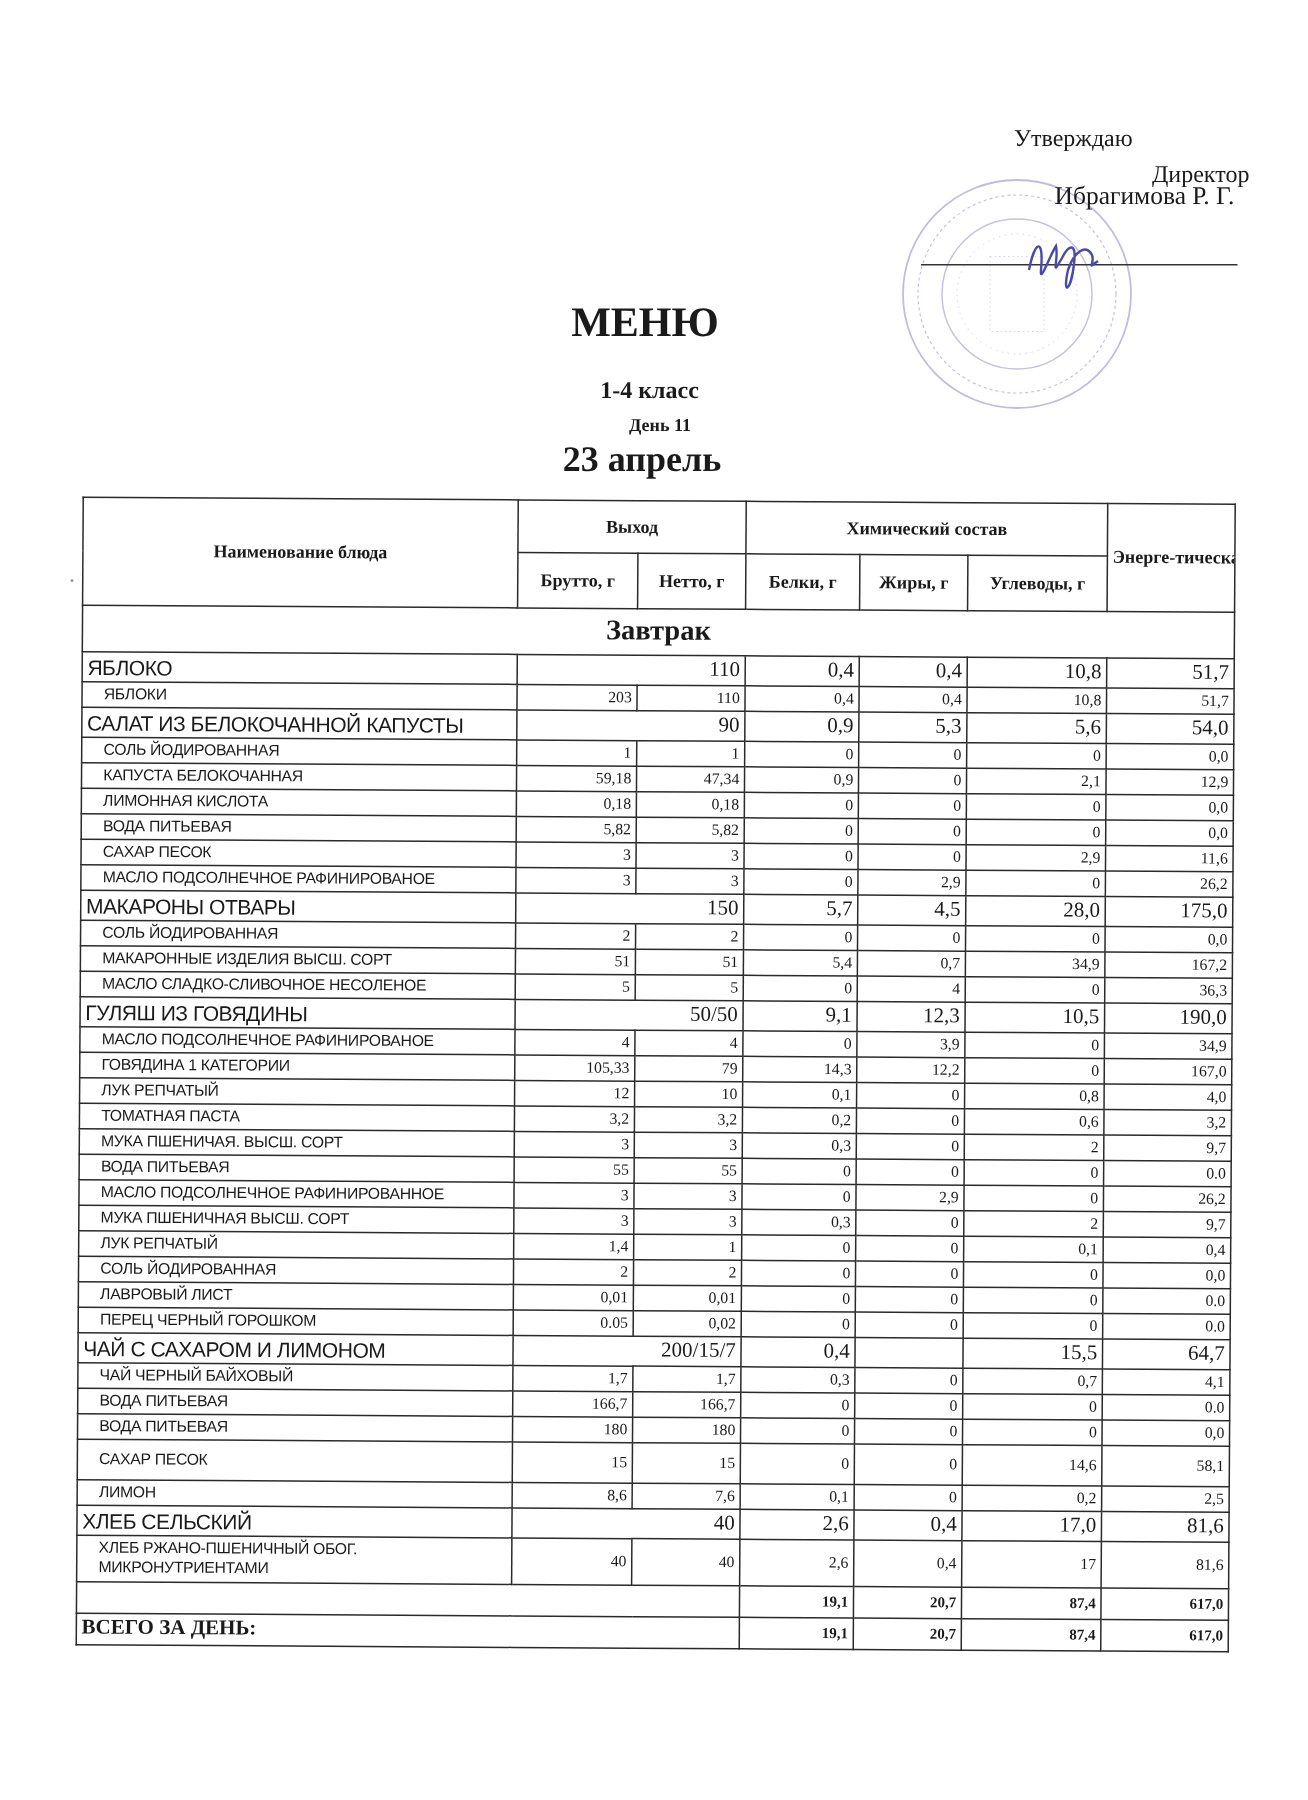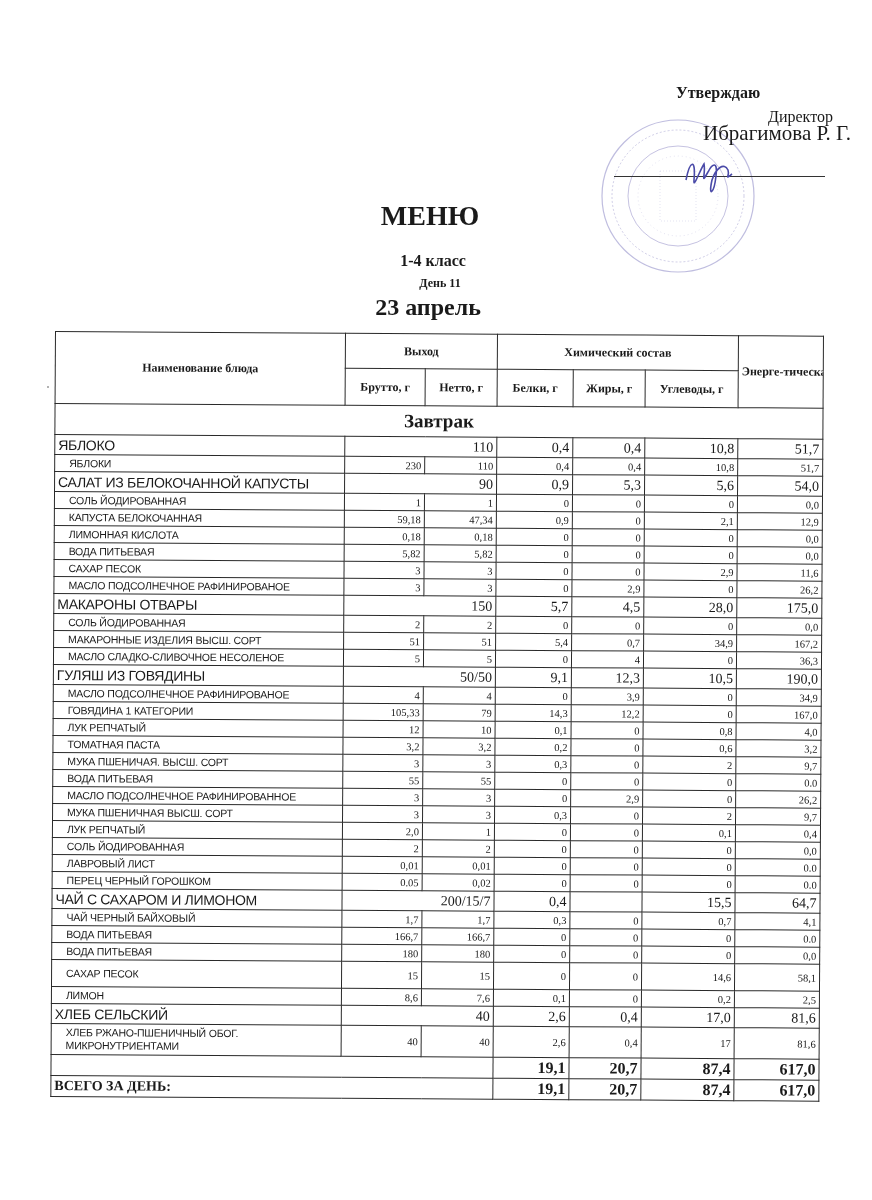--- a/index.html
+++ b/index.html
@@ -1,21 +1,21 @@
 <!DOCTYPE html>
 <html><head>
   <meta charset="utf-8">
   <style>
     html, body { margin: 0; padding: 0; background: #ffffff; }
     body { width: 872px; height: 1200px; position: relative; overflow: hidden;
            font-family: "Liberation Serif", serif; color: #1a1a1a; }
     .approve { position: absolute; right: 0; top: 0; width: 872px; height: 300px; pointer-events: none; }
-    .approve-title { position: absolute; left: 676px; top: 84px; font-weight: bold; font-size: 16px; }
+    .approve-title { position: absolute; left: 676px; top: 84px; font-weight: normal; font-size: 16px; }
     .approve-role { position: absolute; left: 768px; top: 108px; font-size: 16px; }
-    .approve-name { position: absolute; left: 703px; top: 121px; font-size: 21px; }
+    .approve-name { position: absolute; left: 703px; top: 121px; font-size: 17px; }
     .sign-line { position: absolute; left: 614px; top: 176px; width: 211px; height: 1px; background: #333; }
     .stamp { position: absolute; left: 598px; top: 116px; width: 160px; height: 160px; }
     .signature { position: absolute; left: 678px; top: 150px; width: 70px; height: 50px; }
     .title { position: absolute; left: 0; width: 872px; text-align: center; font-weight: bold; }
     .t-menu { top: 200px; font-size: 28px; left: -6px; }
     .t-class { top: 252px; font-size: 16px; left: -3px; }
     .t-day { top: 276px; font-size: 12px; left: 4px; }
     .t-date { top: 294px; font-size: 24px; left: -8px; }
 
     table.menu { position: absolute; left: 55px; top: 331px; width: 768px; border-collapse: collapse;
@@ -26,21 +26,21 @@
     th.h2 { height: 36px; }
     th.energy { white-space: normal; line-height: 15px; font-size: 12px; }
     td.section { text-align: center; font-weight: bold; font-size: 19px; height: 30px; }
     tr.dish td { height: 19px; font-size: 14px; }
     tr.dish td.name { font-family: "Liberation Sans", sans-serif; font-size: 14px; letter-spacing: -0.3px; }
     tr.ing td { height: 16px; font-size: 10.5px; }
     tr.ing td.name { font-family: "Liberation Sans", sans-serif; font-size: 10.5px; padding-left: 14px; letter-spacing: -0.2px; }
     tr.ing.tall td { height: 26px; }
     tr.ing.wrap td.name { white-space: normal; line-height: 13px; height: 30px; }
     td.num { text-align: right; font-family: "Liberation Serif", serif; }
-    tr.total td { height: 20px; font-size: 16px; font-weight: bold; font-family: Liberation Serif, serif; }
+    tr.total td { height: 20px; font-size: 10px; font-weight: bold; font-family: Liberation Serif, serif; }
     tr.total td.name { font-family: "Liberation Serif", serif; font-size: 14px; }
     .dot { position: absolute; left: 47px; top: 386px; width: 2px; height: 2px; background: #999; border-radius: 1px; }
   </style>
 </head>
 <body>
 
 <div class="approve">
   <svg class="stamp" viewBox="0 0 160 160">
     <circle cx="80" cy="80" r="76" fill="none" stroke="#8b86c4" stroke-width="1.2" opacity="0.55"></circle>
     <circle cx="80" cy="80" r="66" fill="none" stroke="#8b86c4" stroke-width="0.8" opacity="0.5" stroke-dasharray="2 2"></circle>
@@ -96,21 +96,21 @@
   <tr class="dish">
         <td class="name">ЯБЛОКО</td>
         <td class="num" colspan="2">110</td>
         <td class="num">0,4</td>
         <td class="num">0,4</td>
         <td class="num">10,8</td>
         <td class="num">51,7</td>
       </tr>
       <tr class="ing">
         <td class="name">ЯБЛОКИ</td>
-        <td class="num">230</td>
+        <td class="num">203</td>
         <td class="num">110</td>
         <td class="num">0,4</td>
         <td class="num">0,4</td>
         <td class="num">10,8</td>
         <td class="num">51,7</td>
       </tr>
       <tr class="dish">
         <td class="name">САЛАТ ИЗ БЕЛОКОЧАННОЙ КАПУСТЫ</td>
         <td class="num" colspan="2">90</td>
         <td class="num">0,9</td>
@@ -282,21 +282,21 @@
         <td class="name">МУКА ПШЕНИЧНАЯ ВЫСШ. СОРТ</td>
         <td class="num">3</td>
         <td class="num">3</td>
         <td class="num">0,3</td>
         <td class="num">0</td>
         <td class="num">2</td>
         <td class="num">9,7</td>
       </tr>
       <tr class="ing">
         <td class="name">ЛУК РЕПЧАТЫЙ</td>
-        <td class="num">2,0</td>
+        <td class="num">1,4</td>
         <td class="num">1</td>
         <td class="num">0</td>
         <td class="num">0</td>
         <td class="num">0,1</td>
         <td class="num">0,4</td>
       </tr>
       <tr class="ing">
         <td class="name">СОЛЬ ЙОДИРОВАННАЯ</td>
         <td class="num">2</td>
         <td class="num">2</td>

